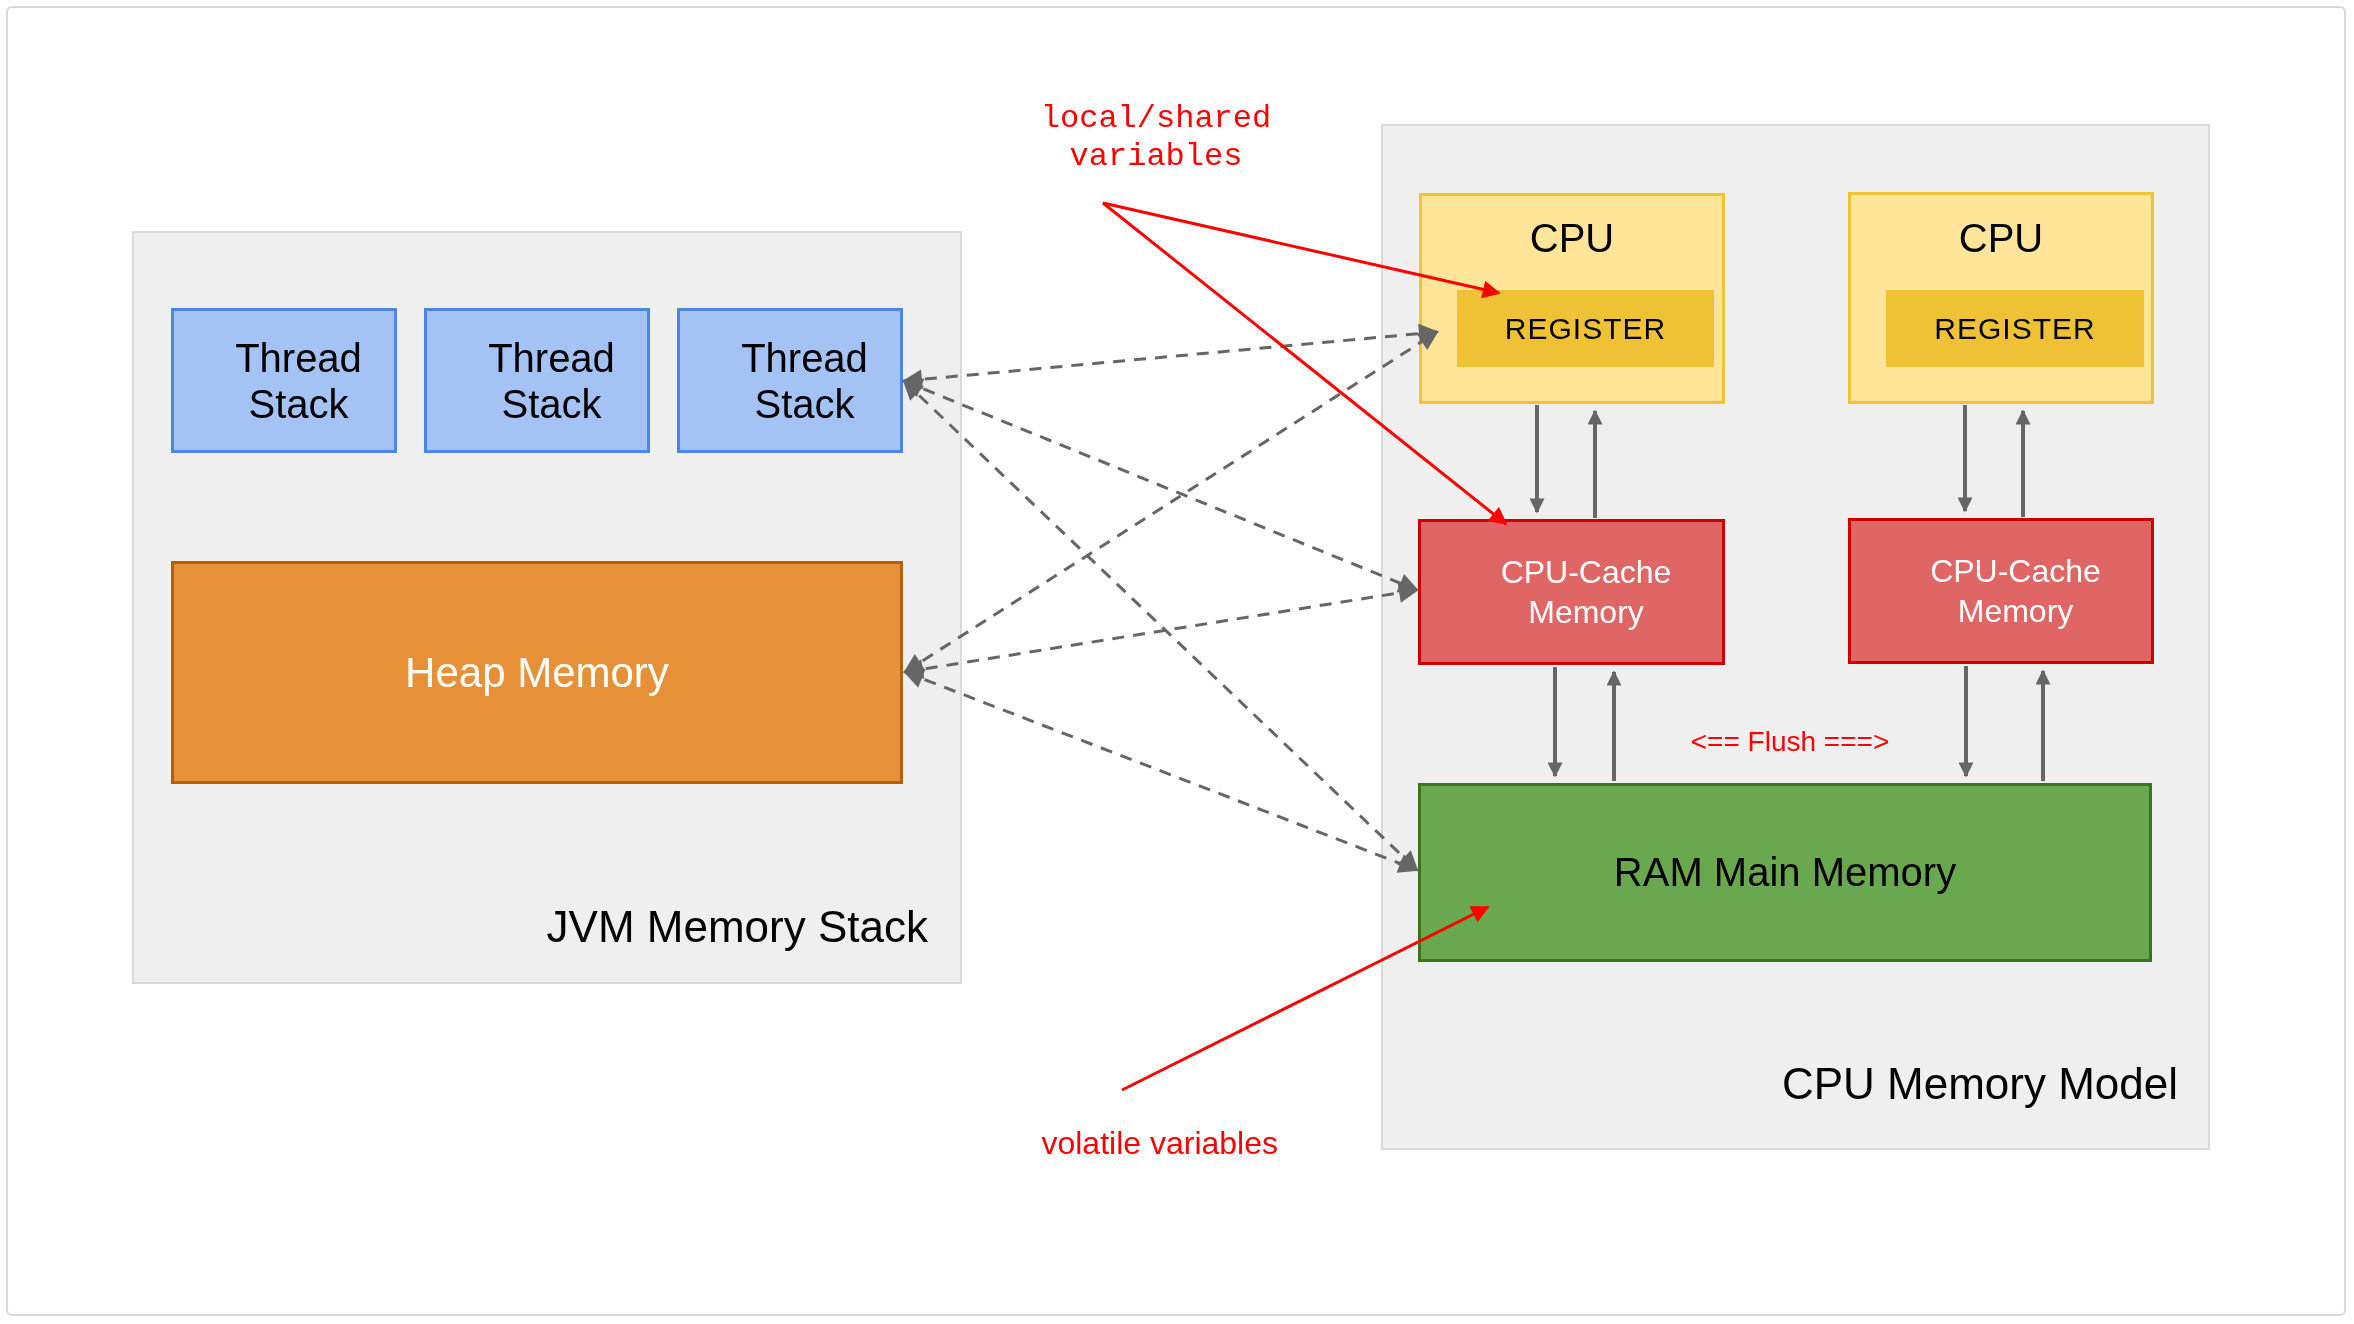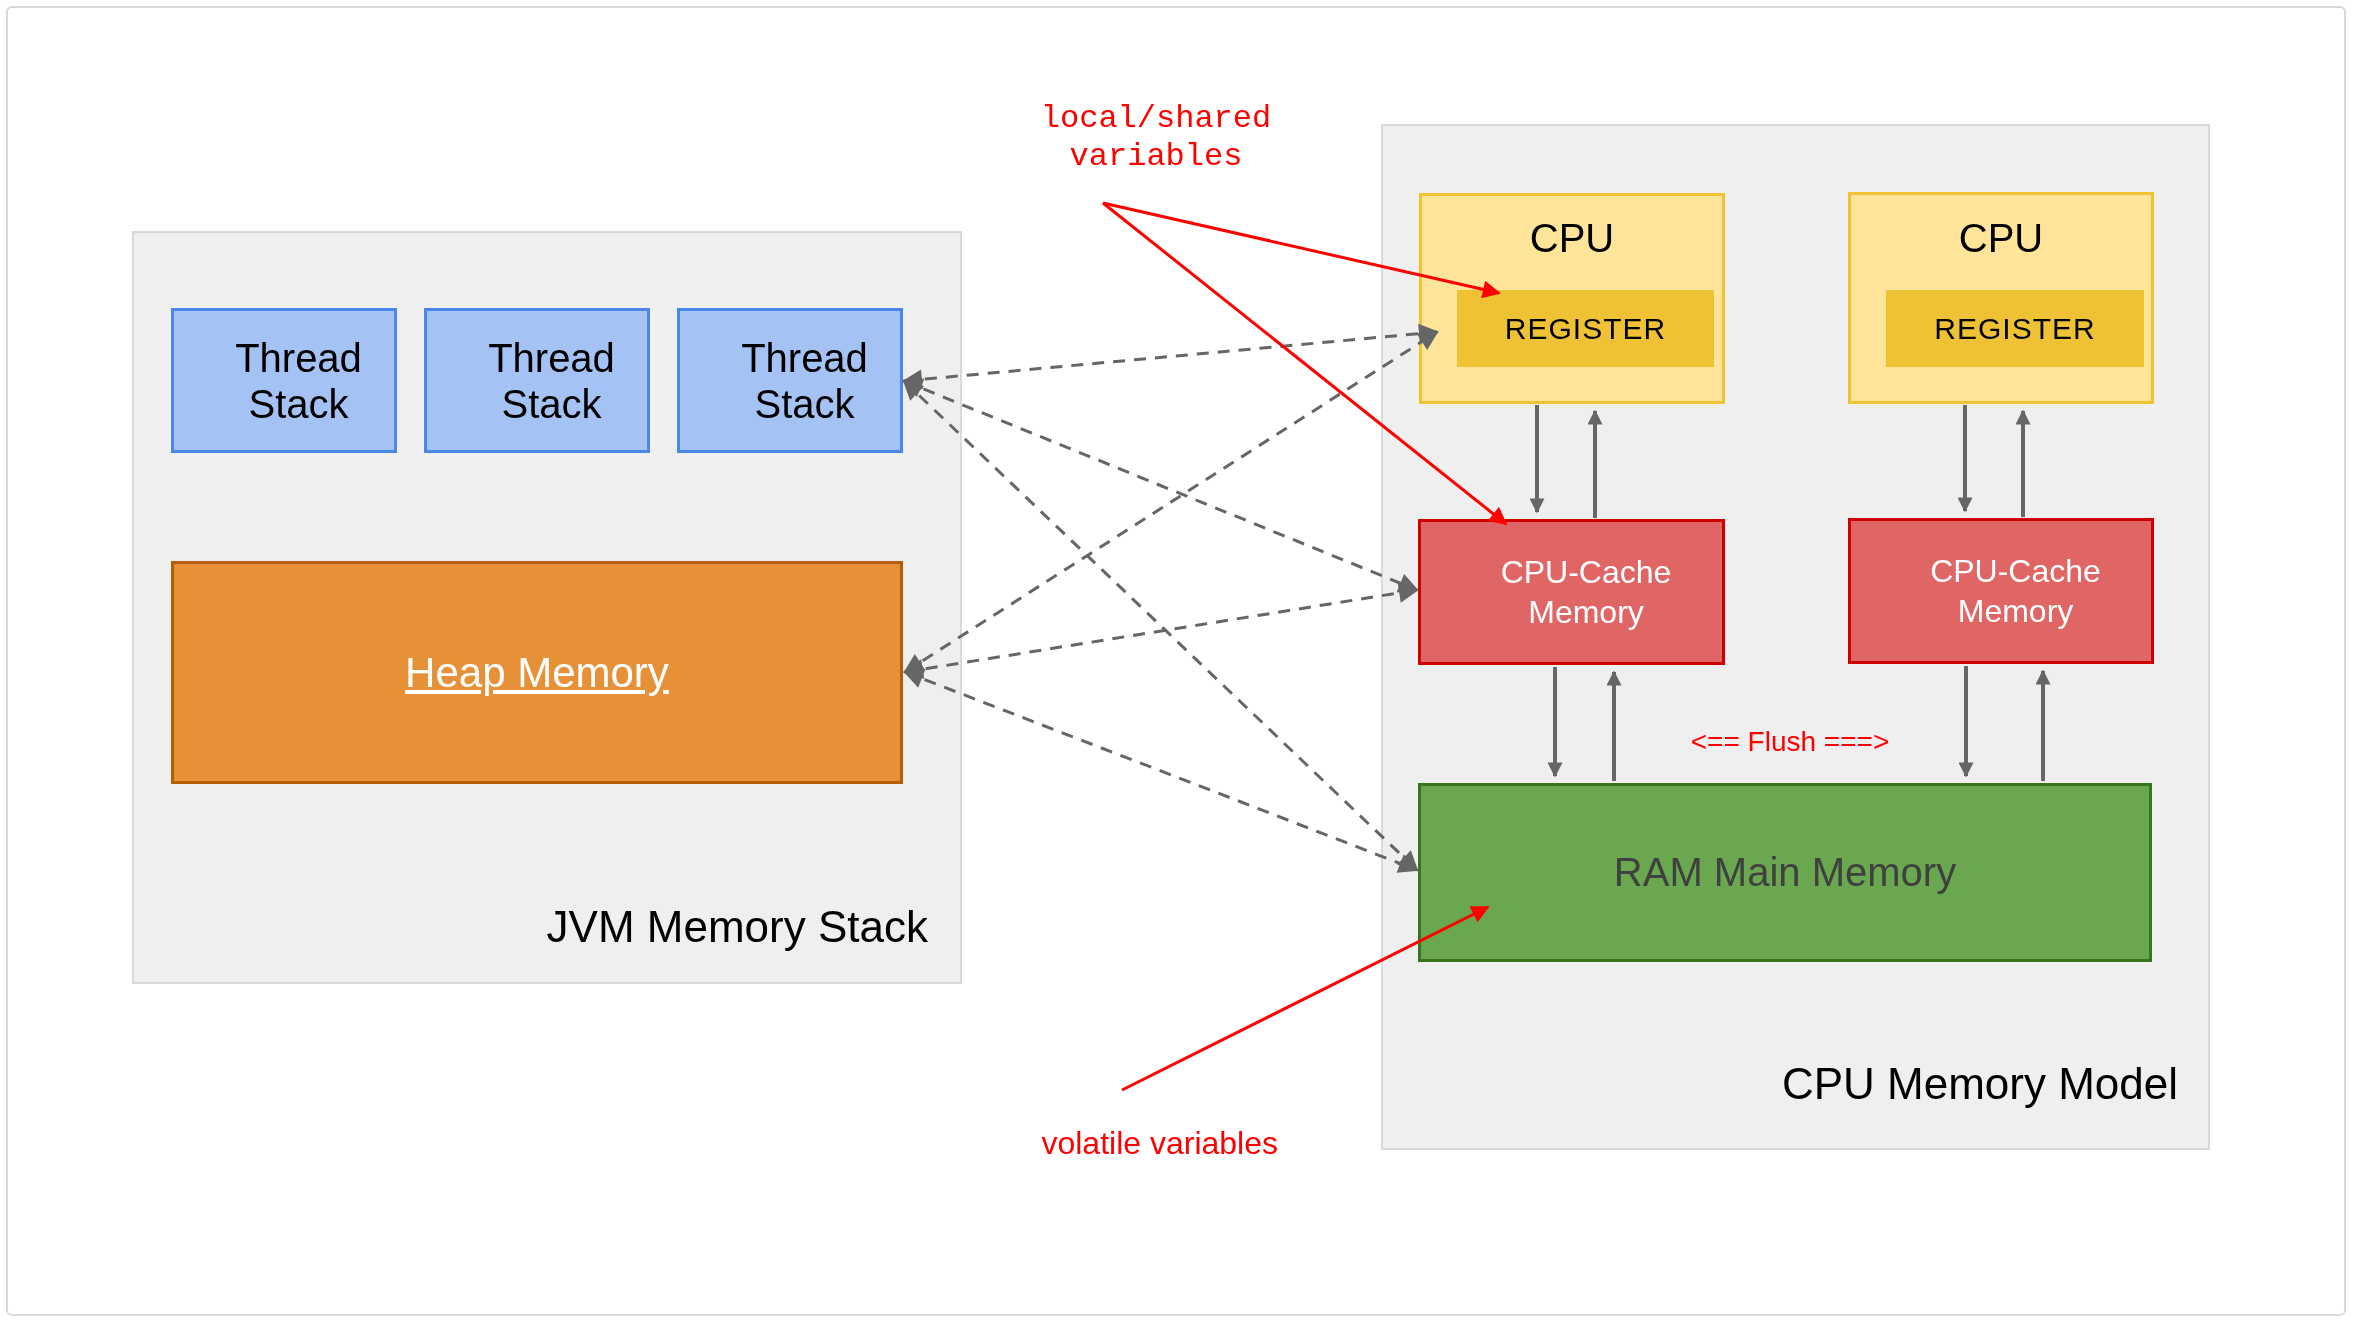--- a/index.html
+++ b/index.html
@@ -9,28 +9,28 @@
   .page-border { left:6px; top:6px; width:2340px; height:1310px; border:2px solid #d9d9d9; border-radius:6px; }
 
   .panel { background:var(--c-panel_bg,#efefef); border:2px solid var(--c-panel_border,#d9d9d9); }
 
   .flexc { display:flex; align-items:center; justify-content:center; text-align:center; }
   .col { flex-direction:column;padding-left:29px; }
 
   .ts-box { background:var(--c-thread_fill,#a4c2f4); border:3px solid var(--c-thread_border,#4a86e8);
             font-size:40px; line-height:46px; color:#000; }
   .heap-box { background:var(--c-heap_fill,#e69138); border:3px solid var(--c-heap_border,#b45f06);
-              font-size:42px; color:#fff;text-decoration:underline; }
+              font-size:42px; color:#fff; }
   .cpu-box { background:var(--c-cpu_fill,#ffe599); border:3px solid var(--c-cpu_border,#f1c232); }
   .cpu-label { font-size:40px; color:#000; text-align:center; line-height:46px; }
   .register-box { background:var(--c-register_fill,#efc235); font-size:30px; color:#000; letter-spacing:1px;margin-left:18px; }
   .cache-box { background:var(--c-cache_fill,#e06666); border:3px solid var(--c-cache_border,#cc0000);
                font-size:32px; line-height:40px; color:#fff; }
   .ram-box { background:var(--c-ram_fill,#6aa84f); border:3px solid var(--c-ram_border,#38761d);
-             font-size:40px; color:#404040; }
+             font-size:40px; color:#000000; }
   .model-title { font-size:44px; line-height:48px; color:#000; text-align:right; }
   .red-note { color:var(--c-annotation_red,#ff0000); font-size:32px; line-height:38px; text-align:center; }
   .flush-note { color:var(--c-annotation_red,#ff0000); font-size:28px; line-height:30px; text-align:center; }
 
   svg.overlay { left:0; top:0; width:2354px; height:1324px; pointer-events:none; }
   line.dash { stroke:var(--c-arrow_gray,#666666); stroke-width:3; stroke-dasharray:12 9; fill:none; }
   line.solid { stroke:var(--c-arrow_gray,#666666); stroke-width:4; fill:none; }
   line.redln { stroke:var(--c-annotation_red,#ff0000); stroke-width:3; fill:none; }
   .ah-gray { fill:var(--c-arrow_gray,#666666); }
   .ah-red  { fill:var(--c-annotation_red,#ff0000); }

